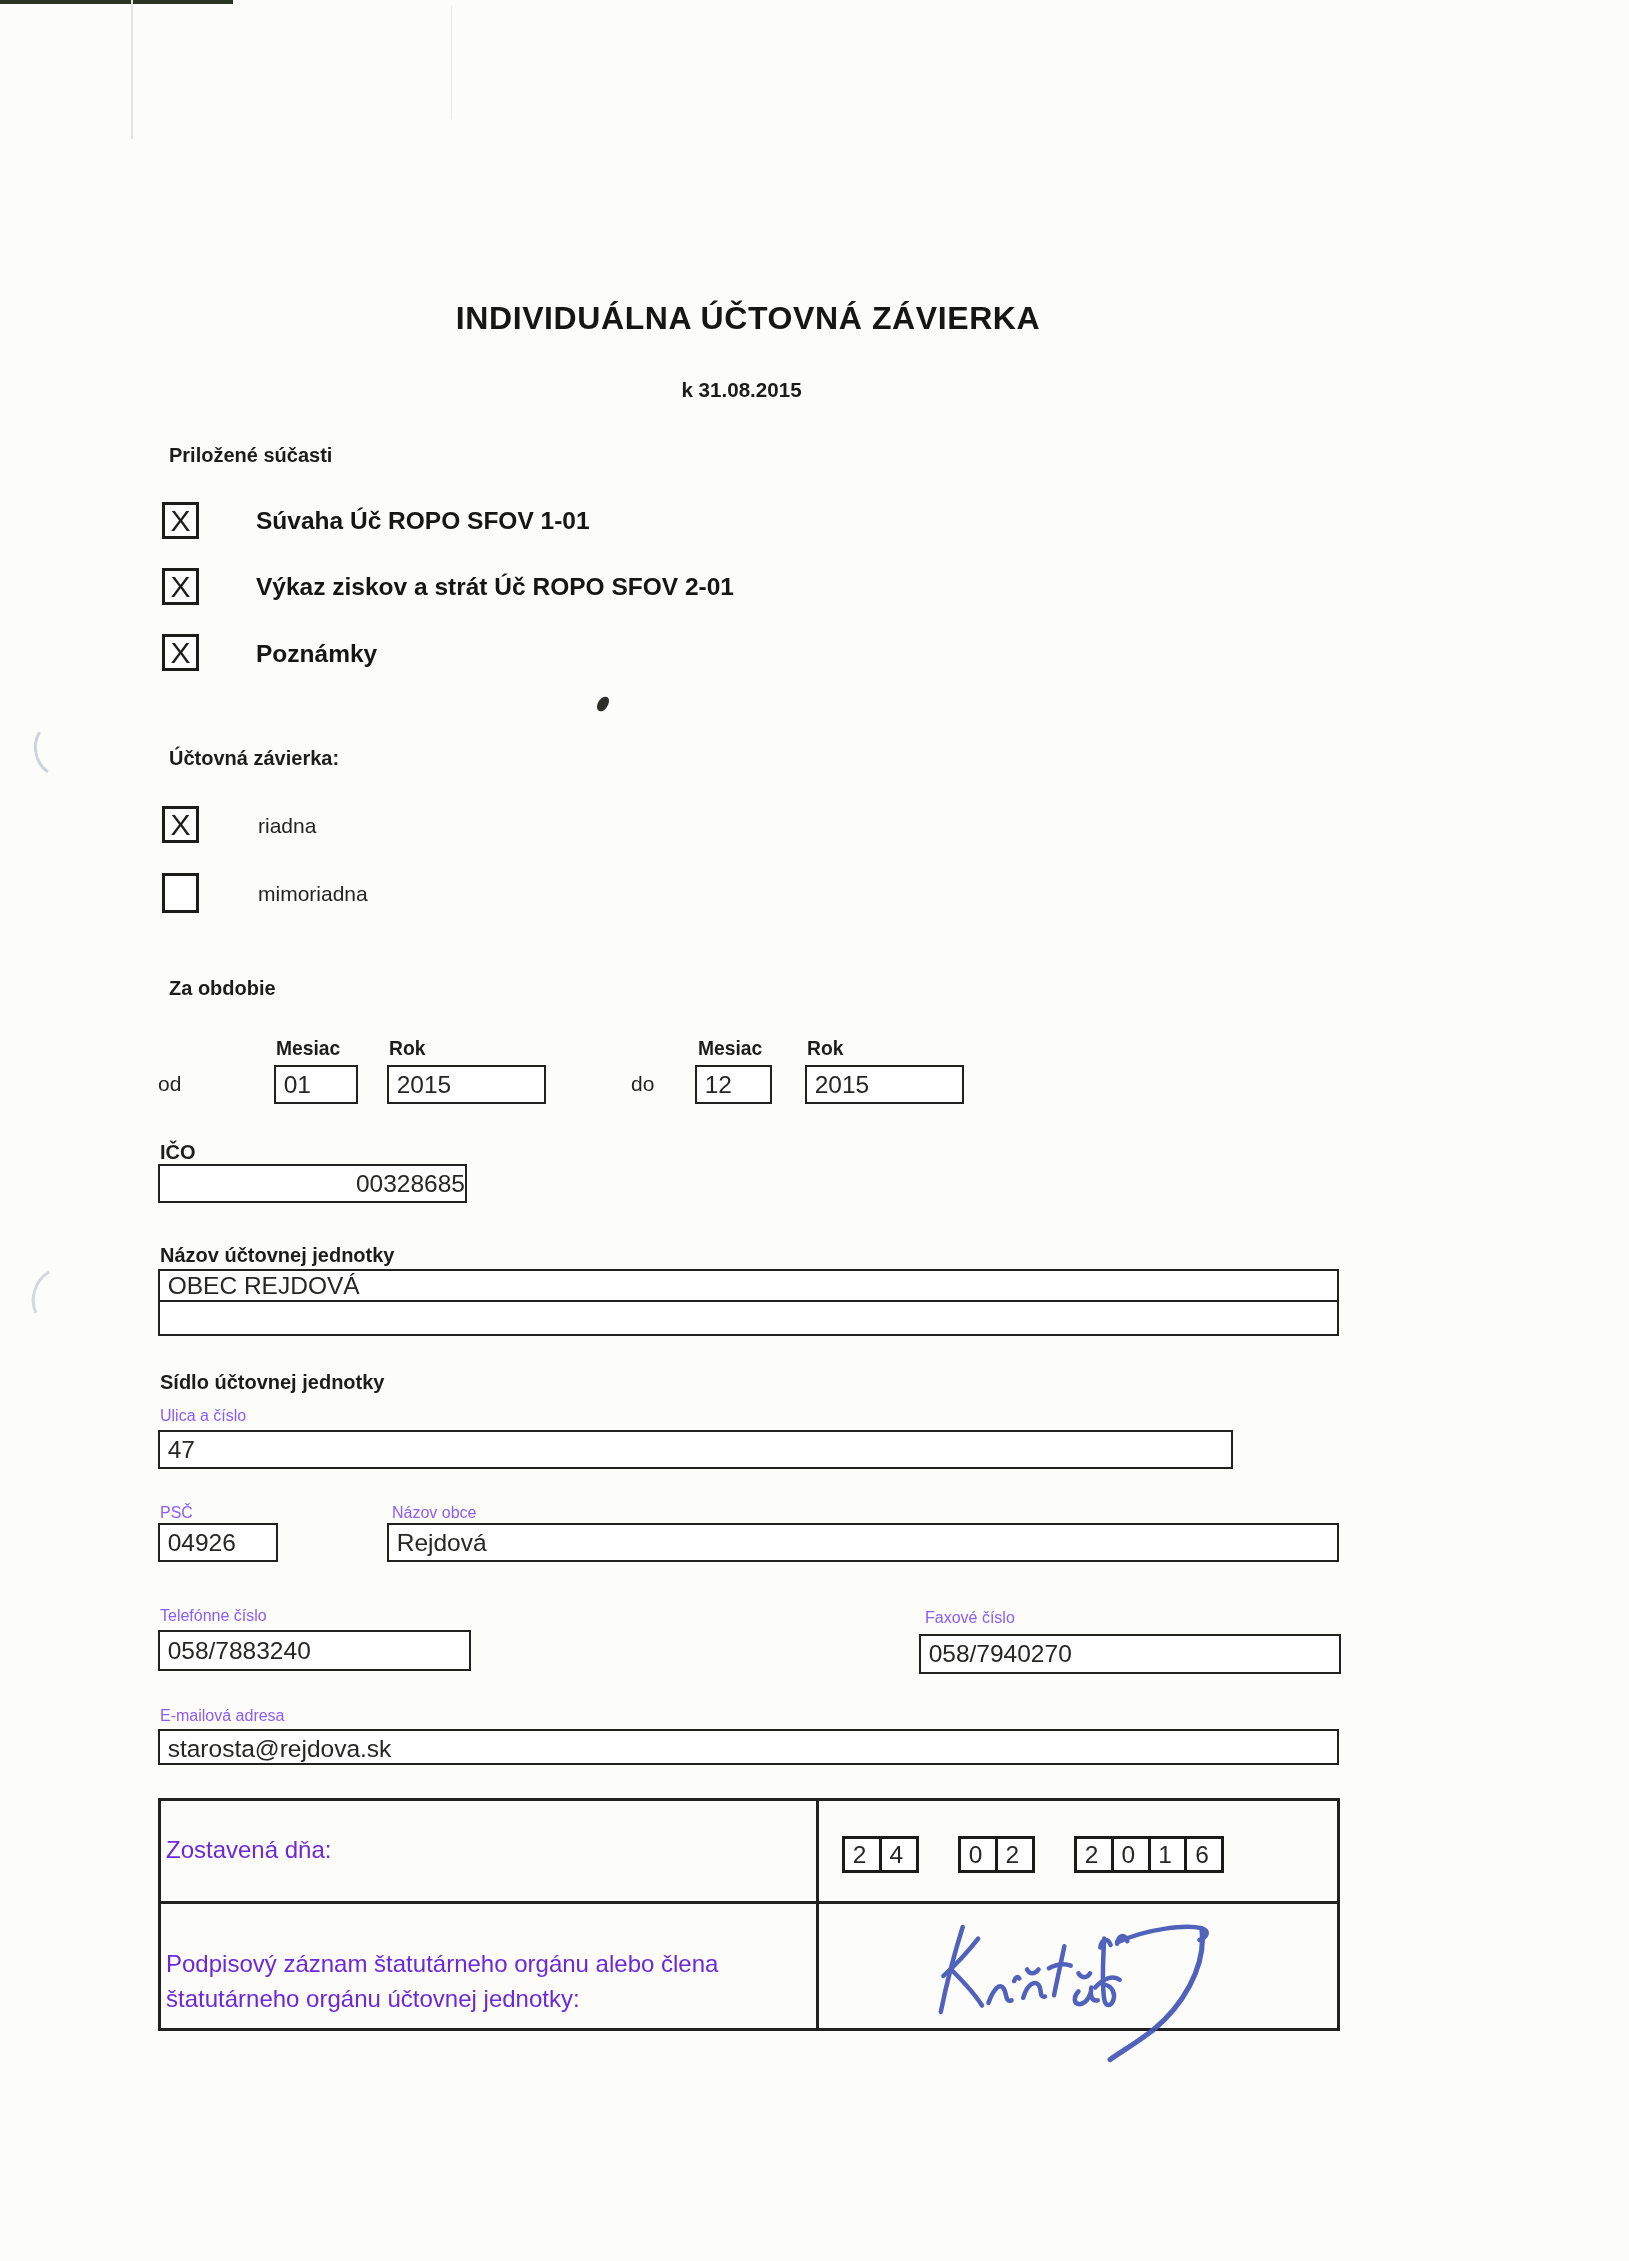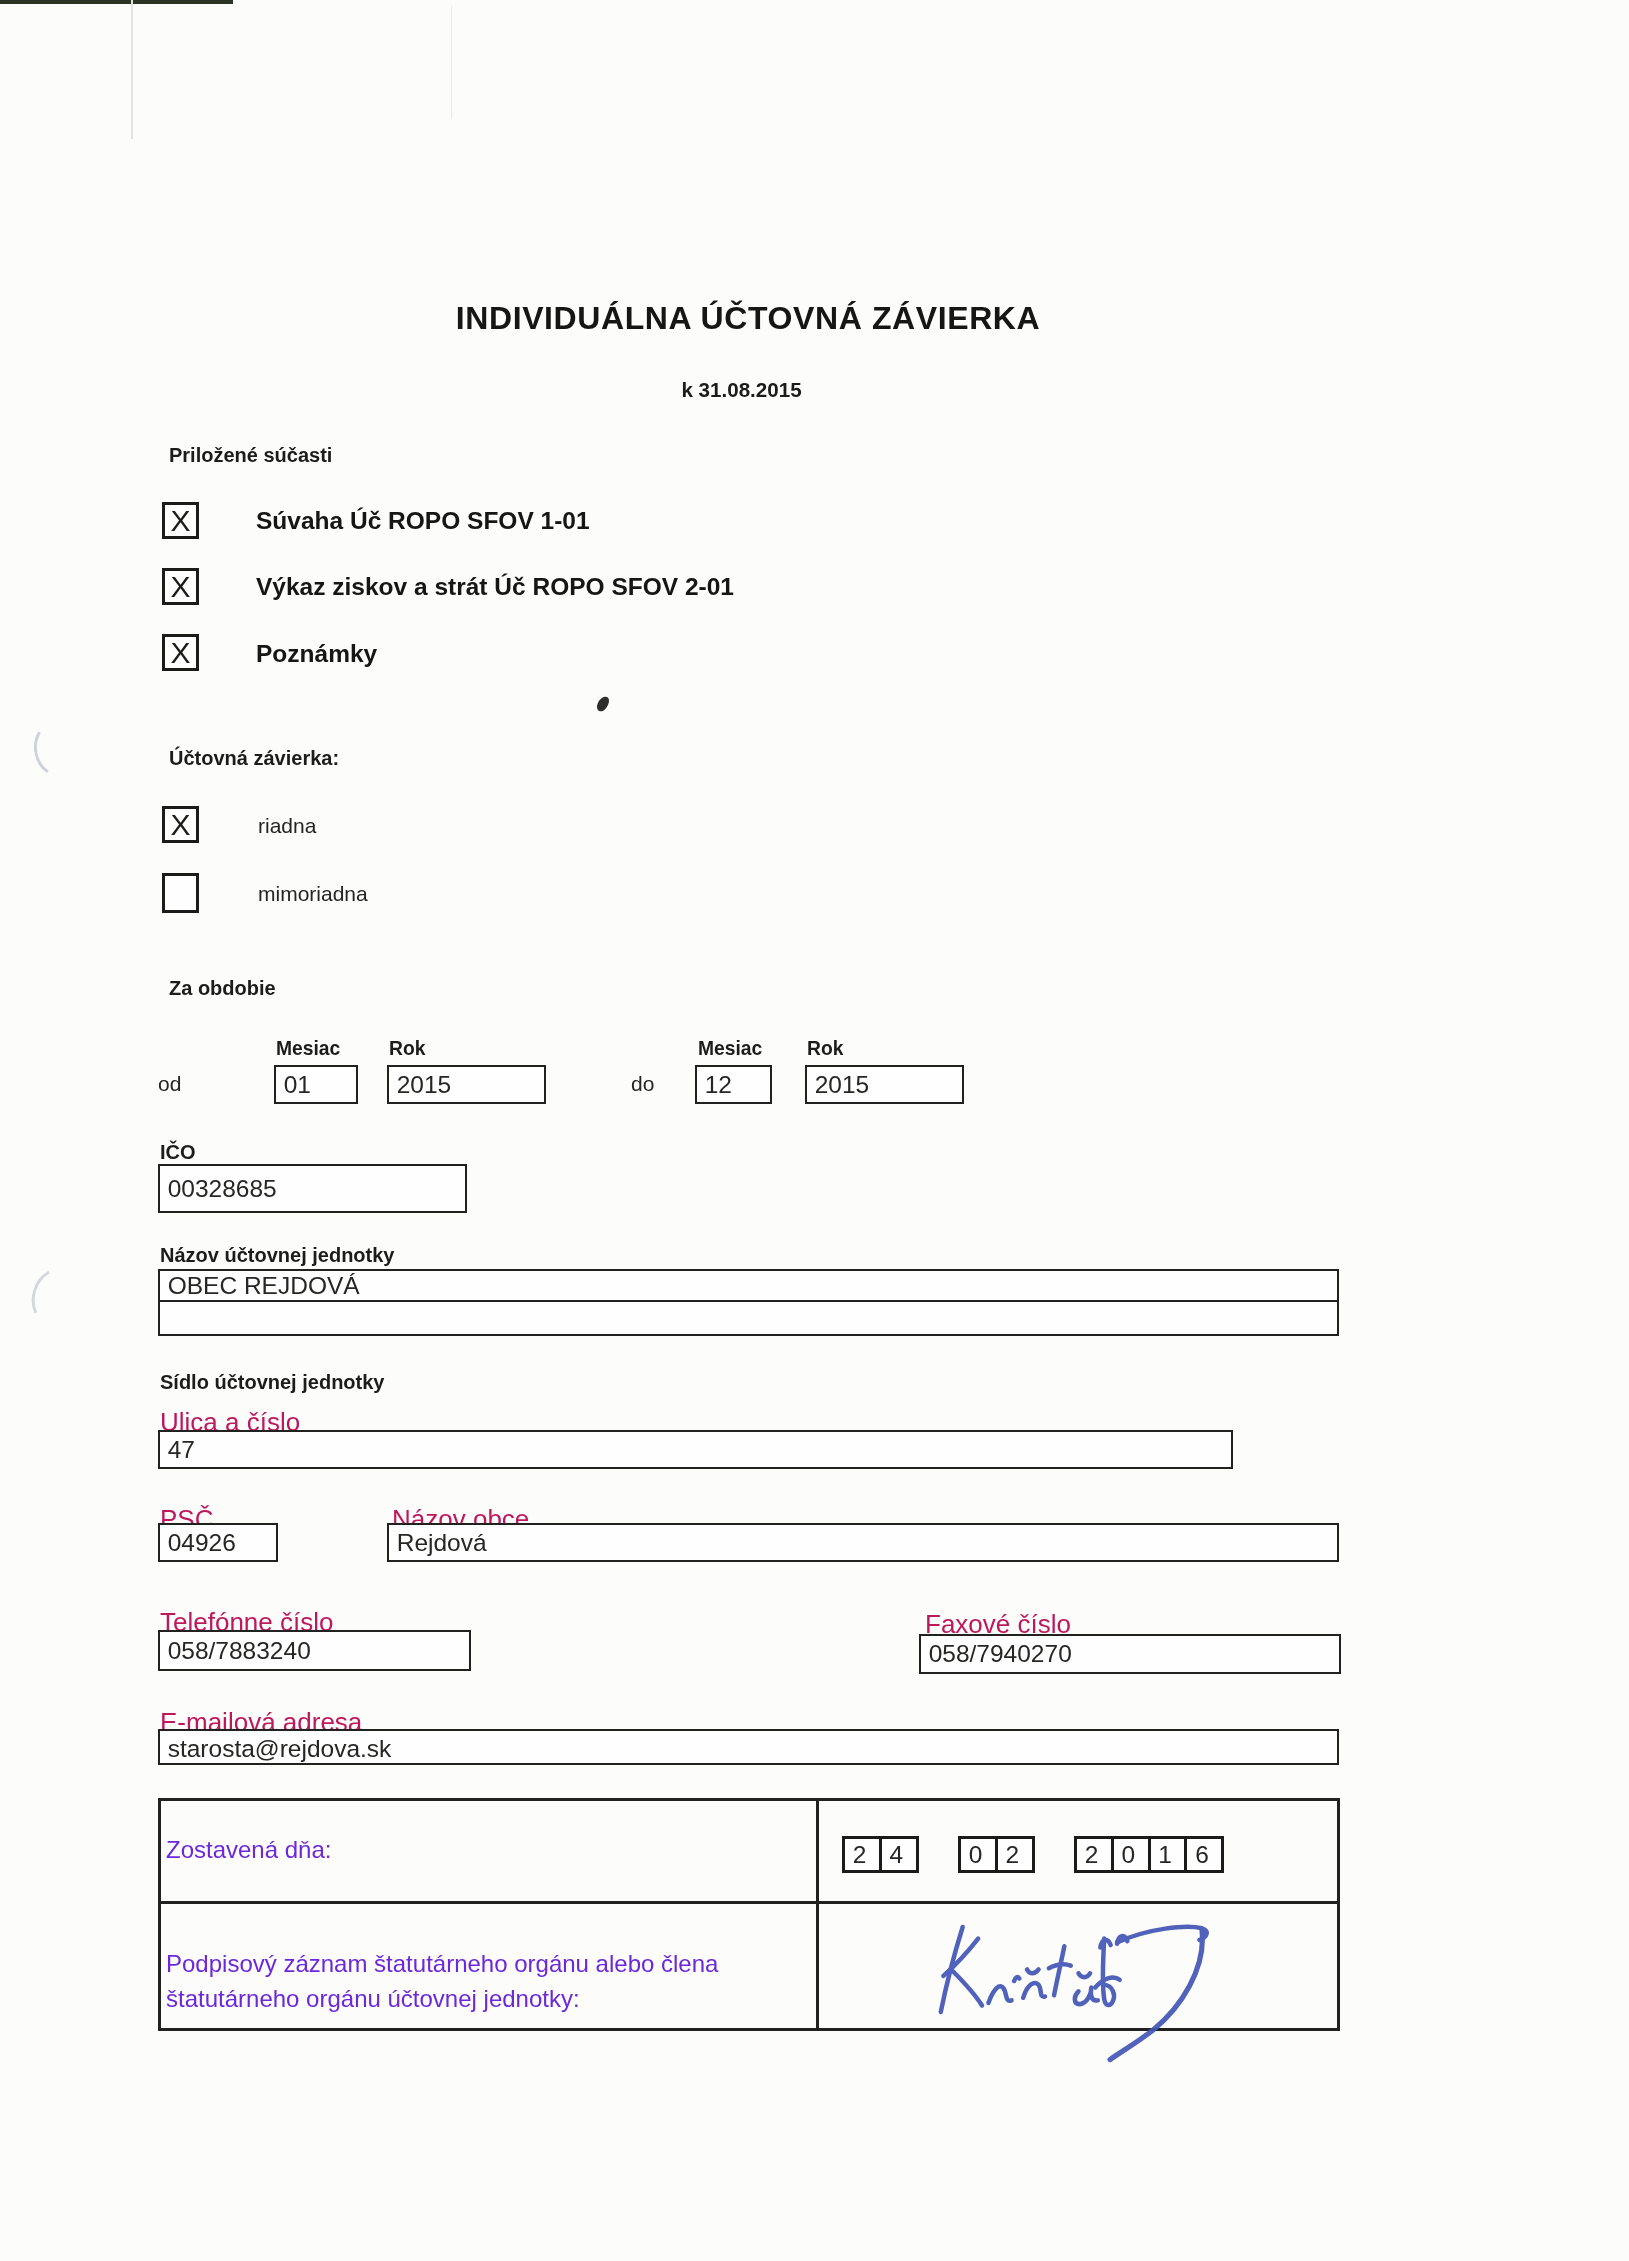--- a/index.html
+++ b/index.html
@@ -4,21 +4,21 @@
 <style>
   html,body{margin:0;padding:0;background:#e9e9e7;}
   #page{
     position:relative;width:1630px;height:2261px;background:#fcfcfb;
     font-family:"Liberation Sans",sans-serif;color:#1d1d1b;overflow:hidden;
   }
   .abs{position:absolute;}
   .title{font-weight:700;font-size:32px;letter-spacing:0.6px;color:#161614;}
   .subtitle{font-weight:700;font-size:20.6px;color:#1b1b19;}
   .seclbl{font-weight:700;font-size:20px;color:#1c1c1a;}
-  .smlbl{font-weight:400;font-size:26px;color:#be185d;}
+  .smlbl{font-weight:400;font-size:16px;color:#8b5cf6;}
   .smlblb{font-weight:700;font-size:19.3px;color:#1c1c1a;}
   .itemlbl{font-weight:700;font-size:24.5px;color:#161614;}
   .optlbl{font-weight:400;font-size:21px;color:#242422;}
   .box{
     position:absolute;border:2.6px solid #21211f;background:#fefefe;
     display:flex;align-items:center;box-sizing:border-box;
   }
   .box .val{font-size:24.5px;color:#262624;padding-left:7.7px;white-space:nowrap;}
   .cb{
     position:absolute;width:37px;height:37px;border:3.2px solid #1b1b19;background:#fefefe;
@@ -101,21 +101,21 @@
   <div class="abs smlblb" style="left:807px;top:1038px;">Rok</div>
 
   <div class="box" style="left:695px;top:1065px;width:77px;height:39px;">
     <span class="val">12</span>
   </div>
   <div class="box" style="left:805px;top:1065px;width:159px;height:39px;">
     <span class="val">2015</span>
   </div>
 
   <div class="abs seclbl" style="left:160px;top:1141px;">IČO</div>
-  <div class="box" style="left:158px;top:1164px;width:309px;height:49px;">
+  <div class="box" style="left:158px;top:1164px;width:309px;height:39px;justify-content:flex-end;">
     <span class="val">00328685</span>
   </div>
 
   <div class="abs seclbl" style="left:160px;top:1244px;">Názov účtovnej jednotky</div>
   <div class="box" style="left:158px;top:1269px;width:1181px;height:34px;">
     <span class="val">OBEC REJDOVÁ</span>
   </div>
   <div class="box" style="left:158px;top:1300px;width:1181px;height:36px;">
     <span class="val"></span>
   </div>

